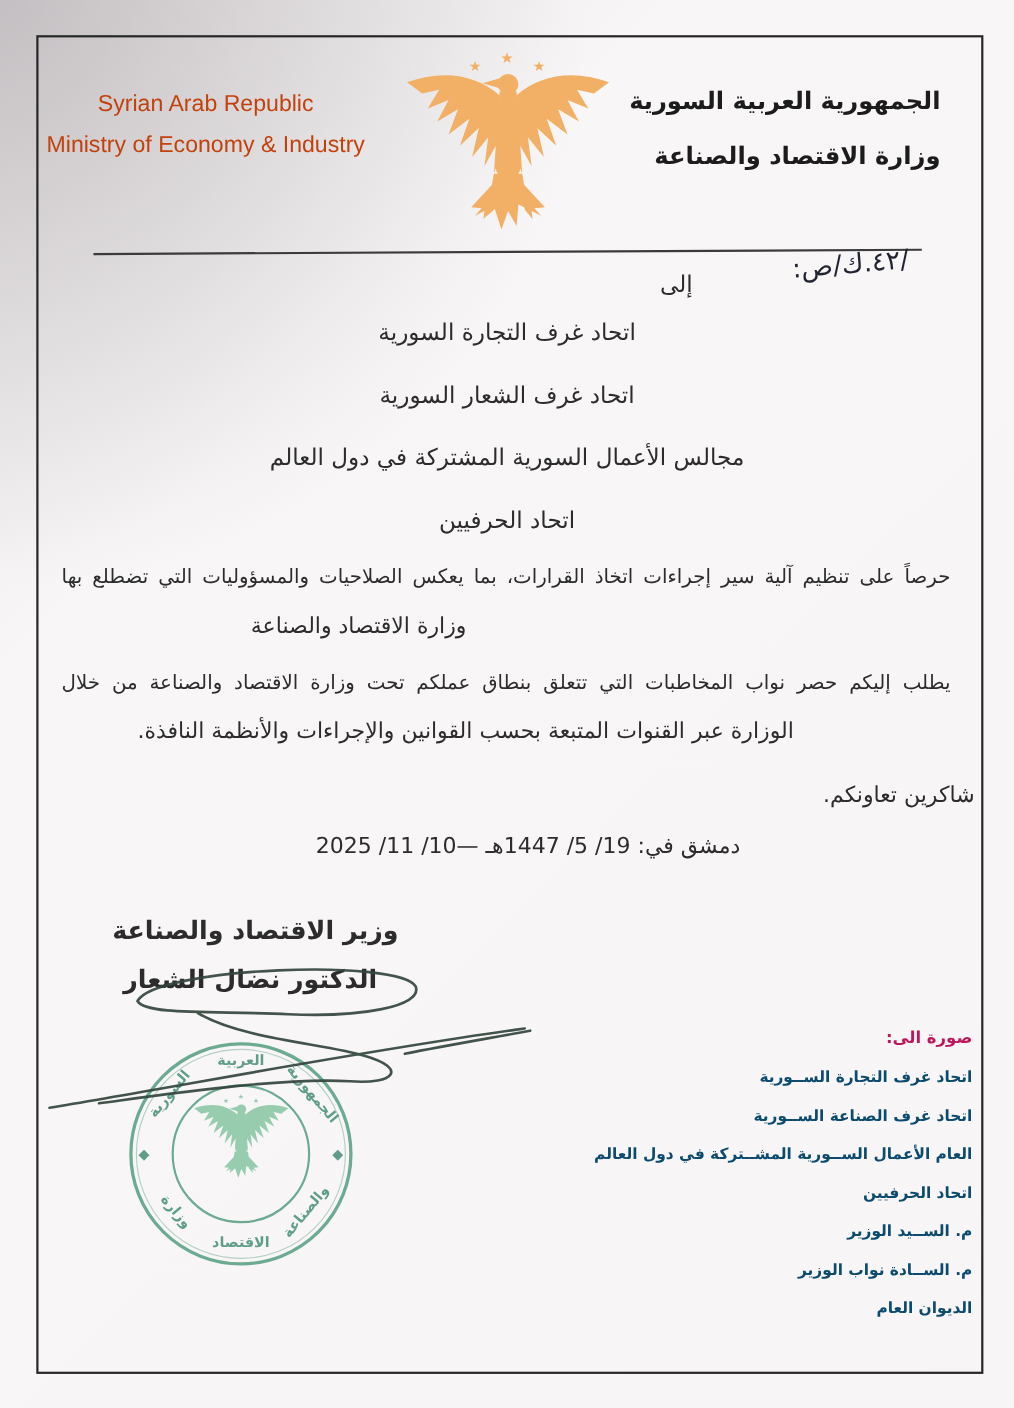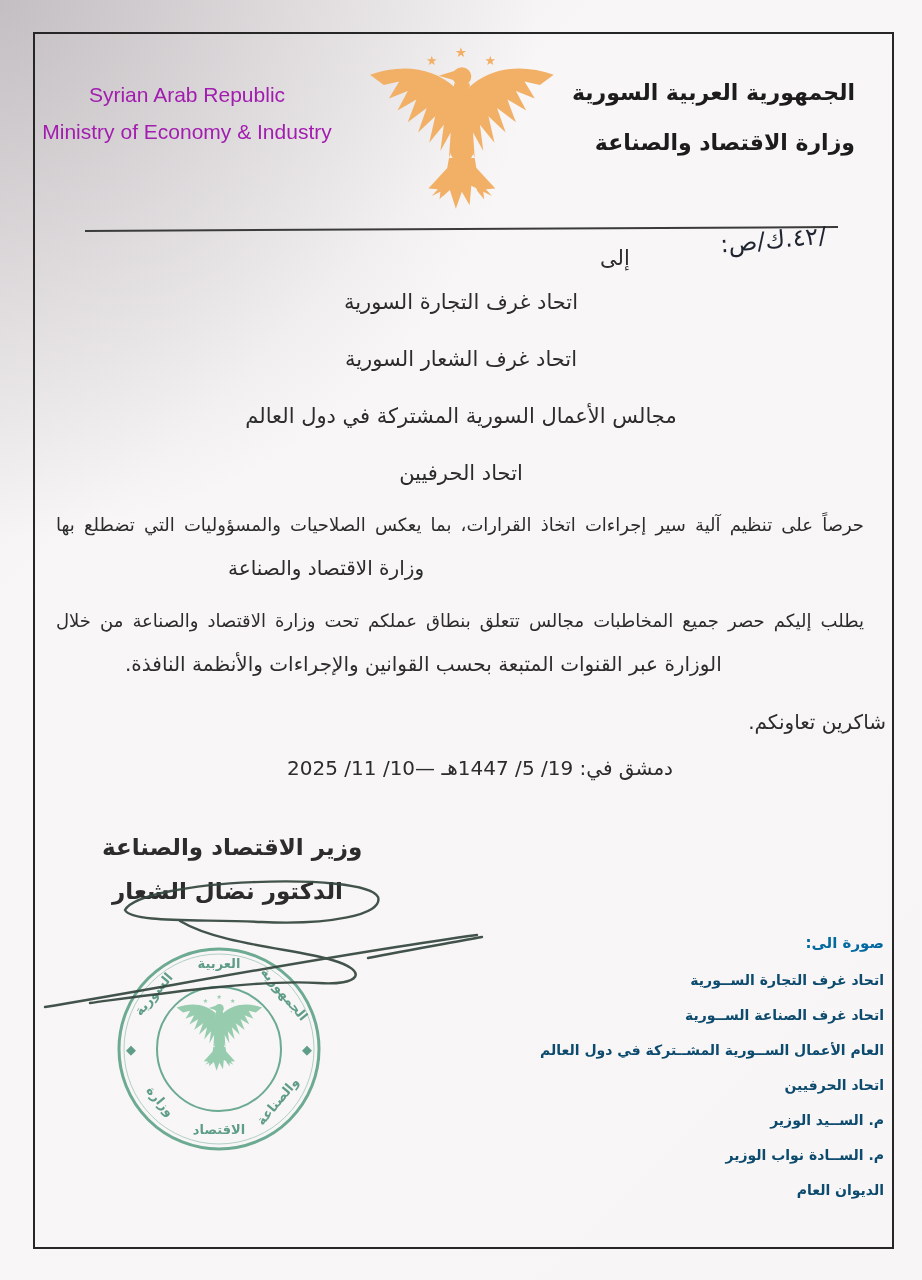--- a/index.html
+++ b/index.html
@@ -9,42 +9,42 @@
     background:linear-gradient(135deg,#e9e5e7 0%,#f8f6f7 28%,#f7f5f5 100%);
     position:relative;overflow:hidden;color:#2c2c2c;
   }
   .shade{position:absolute;inset:0;pointer-events:none;
     background:radial-gradient(circle at 0% 0%, rgba(110,104,108,.30), rgba(255,255,255,0) 34%);}
   .frame{position:absolute;left:33px;top:32px;width:857px;height:1213px;
     border:2px solid #262626;}
   .abs{position:absolute;white-space:nowrap;}
   .en-head{left:36px;top:76px;width:302px;text-align:center;
     font-family:"Liberation Sans","DejaVu Sans",sans-serif;
-    font-size:21px;line-height:37px;color:#a21caf;white-space:nowrap;}
+    font-size:21px;line-height:37px;color:#c2410c;white-space:nowrap;}
   .ar-head{right:67px;top:68px;text-align:right;direction:rtl;
     font-size:22px;font-weight:700;line-height:50px;color:#1c1c1c;}
   .rule{left:85px;top:228px;width:753px;height:2px;background:#3b3b3b;transform:rotate(-0.3deg);}
   .hw-ref{left:720px;top:226px;font-size:24px;color:#1f2430;
     transform:rotate(-5deg);letter-spacing:2px;
     direction:ltr;unicode-bidi:bidi-override;}
   .to-label{left:600px;top:246px;font-size:21px;direction:rtl;}
   .addr{left:80px;right:80px;top:290px;text-align:center;direction:rtl;}
   .addr div{font-size:21px;margin-bottom:33px;white-space:nowrap;}
   .para{direction:rtl;font-size:18px;text-align:justify;text-align-last:justify;}
   .p1l1{left:56px;top:514px;width:808px;}
   .p2l1{left:56px;top:610px;width:808px;}
   .pline{direction:rtl;font-size:20px;}
   .p1l2{left:228px;top:556px;}
   .p2l2{left:125px;top:652px;}
   .closing{right:36px;top:710px;font-size:20px;direction:rtl;}
   .dateline{right:249px;top:756px;font-size:20px;direction:rtl;}
   .sig-title{left:102px;top:834px;font-size:23px;font-weight:700;direction:rtl;}
   .sig-name{left:112px;top:878px;font-size:23px;font-weight:700;direction:rtl;}
   .cc{right:38px;top:934px;width:340px;text-align:right;direction:rtl;}
-  .cc .cc-label{font-size:15px;font-weight:700;margin-bottom:20px;color:#0369a1;}
+  .cc .cc-label{font-size:15px;font-weight:700;margin-bottom:20px;color:#be185d;}
   .cc div.item{font-size:14px;font-weight:700;margin-bottom:19px;color:#0c4a6e;white-space:nowrap;}
   svg{display:block;}
   .emblem{position:absolute;left:358px;top:46px;}
   .stamp{position:absolute;left:112px;top:942px;opacity:.82;}
   .signature{position:absolute;left:30px;top:865px;}
   .stamp text{font-size:13px;font-weight:700;font-family:"DejaVu Sans",sans-serif;}
 </style>
 </head>
 <body>
 
@@ -91,21 +91,21 @@
 
 <div class="abs addr">
   <div>اتحاد غرف التجارة السورية</div>
   <div>اتحاد غرف الشعار السورية</div>
   <div>مجالس الأعمال السورية المشتركة في دول العالم</div>
   <div>اتحاد الحرفيين</div>
 </div>
 
 <div class="abs para p1l1">حرصاً على تنظيم آلية سير إجراءات اتخاذ القرارات، بما يعكس الصلاحيات والمسؤوليات التي تضطلع بها</div>
 <div class="abs pline p1l2">وزارة الاقتصاد والصناعة</div>
-<div class="abs para p2l1">يطلب إليكم حصر جميع المخاطبات مجالس تتعلق بنطاق عملكم تحت وزارة الاقتصاد والصناعة من خلال</div>
+<div class="abs para p2l1">يطلب إليكم حصر نواب المخاطبات التي تتعلق بنطاق عملكم تحت وزارة الاقتصاد والصناعة من خلال</div>
 <div class="abs pline p2l2">الوزارة عبر القنوات المتبعة بحسب القوانين والإجراءات والأنظمة النافذة.</div>
 <div class="abs closing">شاكرين تعاونكم.</div>
 <div class="abs dateline">دمشق في: 19/ 5/ 1447هـ —10/ 11/ 2025</div>
 
 <div class="abs sig-title">وزير الاقتصاد والصناعة</div>
 <div class="abs sig-name">الدكتور نضال الشعار</div>
 
 <svg class="stamp" width="214" height="214" viewBox="0 0 214 214">
   <g fill="none" stroke="#4e9a7d">
     <circle cx="107" cy="107" r="100" stroke-width="3"></circle>

